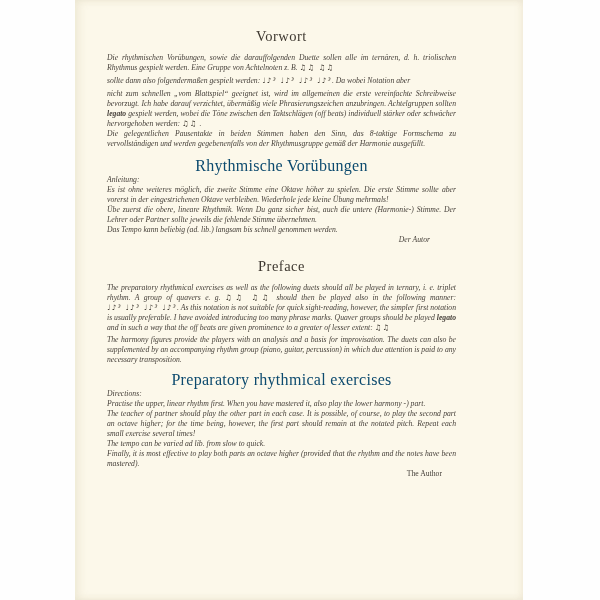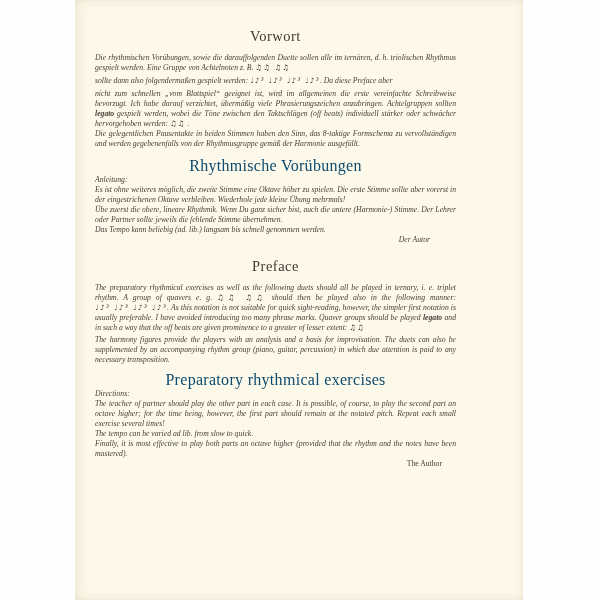--- a/index.html
+++ b/index.html
@@ -3,21 +3,21 @@
 <meta charset="utf-8">
 <style>
   * { margin:0; padding:0; box-sizing:border-box; }
   html,body { width:600px; height:600px; }
   body { background:#ffffff; font-family:"Liberation Serif", serif; }
   .canvas { position:relative; width:600px; height:600px; background:#fefefe; overflow:hidden; }
   .sheet {
     position:absolute; left:75px; top:0; width:448px; height:600px;
     background:#fcf8ea;
     box-shadow: inset 4px 0 8px rgba(175,160,120,.16), inset -3px 0 6px rgba(175,160,120,.10);
-    padding:28px 67px 0 20px;
+    padding:28px 67px 0 32px;
     color:#46403a;
   }
   .title-lg { font-size:14.5px; font-weight:400; text-align:center; letter-spacing:.5px; margin-bottom:8px; color:#3f3931; }
   .title-xl { font-size:16px; font-weight:400; text-align:center; letter-spacing:.3px; color:#0c4a6e; }
   .body { font-size:7.7px; line-height:10px; text-align:justify;font-style:italic; }
   .label { text-align:left; }
   .notation { font-family:"DejaVu Sans", sans-serif; font-size:7.4px; letter-spacing:1.2px; white-space:nowrap; color:#3c362e; }
   .bold { font-weight:700; }
   .sig { font-size:7.7px; text-align:right; }
   .sig-de { padding-right:26px;font-style:italic; }
@@ -33,21 +33,21 @@
 
 <div class="canvas">
   <div class="sheet">
 
     <h1 class="title-lg">Vorwort</h1>
 
     <p class="body mb3"><span>Die rhythmischen Vorübungen, sowie die darauffolgenden Duette sollen alle im ternären, d. h. triolischen Rhythmus gespielt werden. Eine Gruppe von Achtelnoten z. B.</span>
 <span class="notation">♫♫ ♫♫</span></p>
 
     <p class="body mb3"><span>sollte dann also folgendermaßen gespielt werden:</span>
-<span class="notation">♩♪³ ♩♪³ ♩♪³ ♩♪³</span><span>. Da diese Preface aber</span></p>
+<span class="notation">♩♪³ ♩♪³ ♩♪³ ♩♪³</span><span>. Da wobei Notation aber</span></p>
 
     <p class="body"><span>nicht zum schnellen „vom Blattspiel“ geeignet ist, wird im allgemeinen die erste vereinfachte Schreibweise bevorzugt. Ich habe darauf verzichtet, übermäßig viele Phrasierungszeichen anzubringen. Achtelgruppen sollten</span>
 <span class="bold">legato</span>
 <span>gespielt werden, wobei die Töne zwischen den Taktschlägen (off beats) individuell stärker oder schwächer hervorgehoben werden:</span>
 <span class="notation">♫♫</span>
 <span>.</span></p>
 
     <p class="body">Die gelegentlichen Pausentakte in beiden Stimmen haben den Sinn, das 8-taktige Formschema zu vervollständigen und werden gegebenenfalls von der Rhythmusgruppe gemäß der Harmonie ausgefüllt.</p>
 
     <h2 class="title-xl mt8">Rhythmische Vorübungen</h2>
@@ -64,19 +64,20 @@
 <span>should then be played also in the following manner:</span>
 <span class="notation">♩♪³ ♩♪³ ♩♪³ ♩♪³</span><span>. As this notation is not suitable for quick sight-reading, however, the simpler first notation is usually preferable. I have avoided introducing too many phrase marks. Quaver groups should be played</span>
 <span class="bold">legato</span>
 <span>and in such a way that the off beats are given prominence to a greater of lesser extent:</span>
 <span class="notation">♫♫</span></p>
 
     <p class="body">The harmony figures provide the players with an analysis and a basis for improvisation. The duets can also be supplemented by an accompanying rhythm group (piano, guitar, percussion) in which due attention is paid to any necessary transposition.</p>
 
     <h2 class="title-xl mt6">Preparatory rhythmical exercises</h2>
     <p class="body label">Directions:</p>
+    <p class="body">Practise the upper, linear rhythm first. When you have mastered it, also play the lower harmony -) part.</p>
     <p class="body">The teacher of partner should play the other part in each case. It is possible, of course, to play the second part an octave higher; for the time being, however, the first part should remain at the notated pitch. Repeat each small exercise several times!</p>
     <p class="body">The tempo can be varied ad lib. from slow to quick.</p>
     <p class="body">Finally, it is most effective to play both parts an octave higher (provided that the rhythm and the notes have been mastered).</p>
     <p class="sig sig-en">The Author</p>
 
   </div>
 </div>
 
 </body></html>

